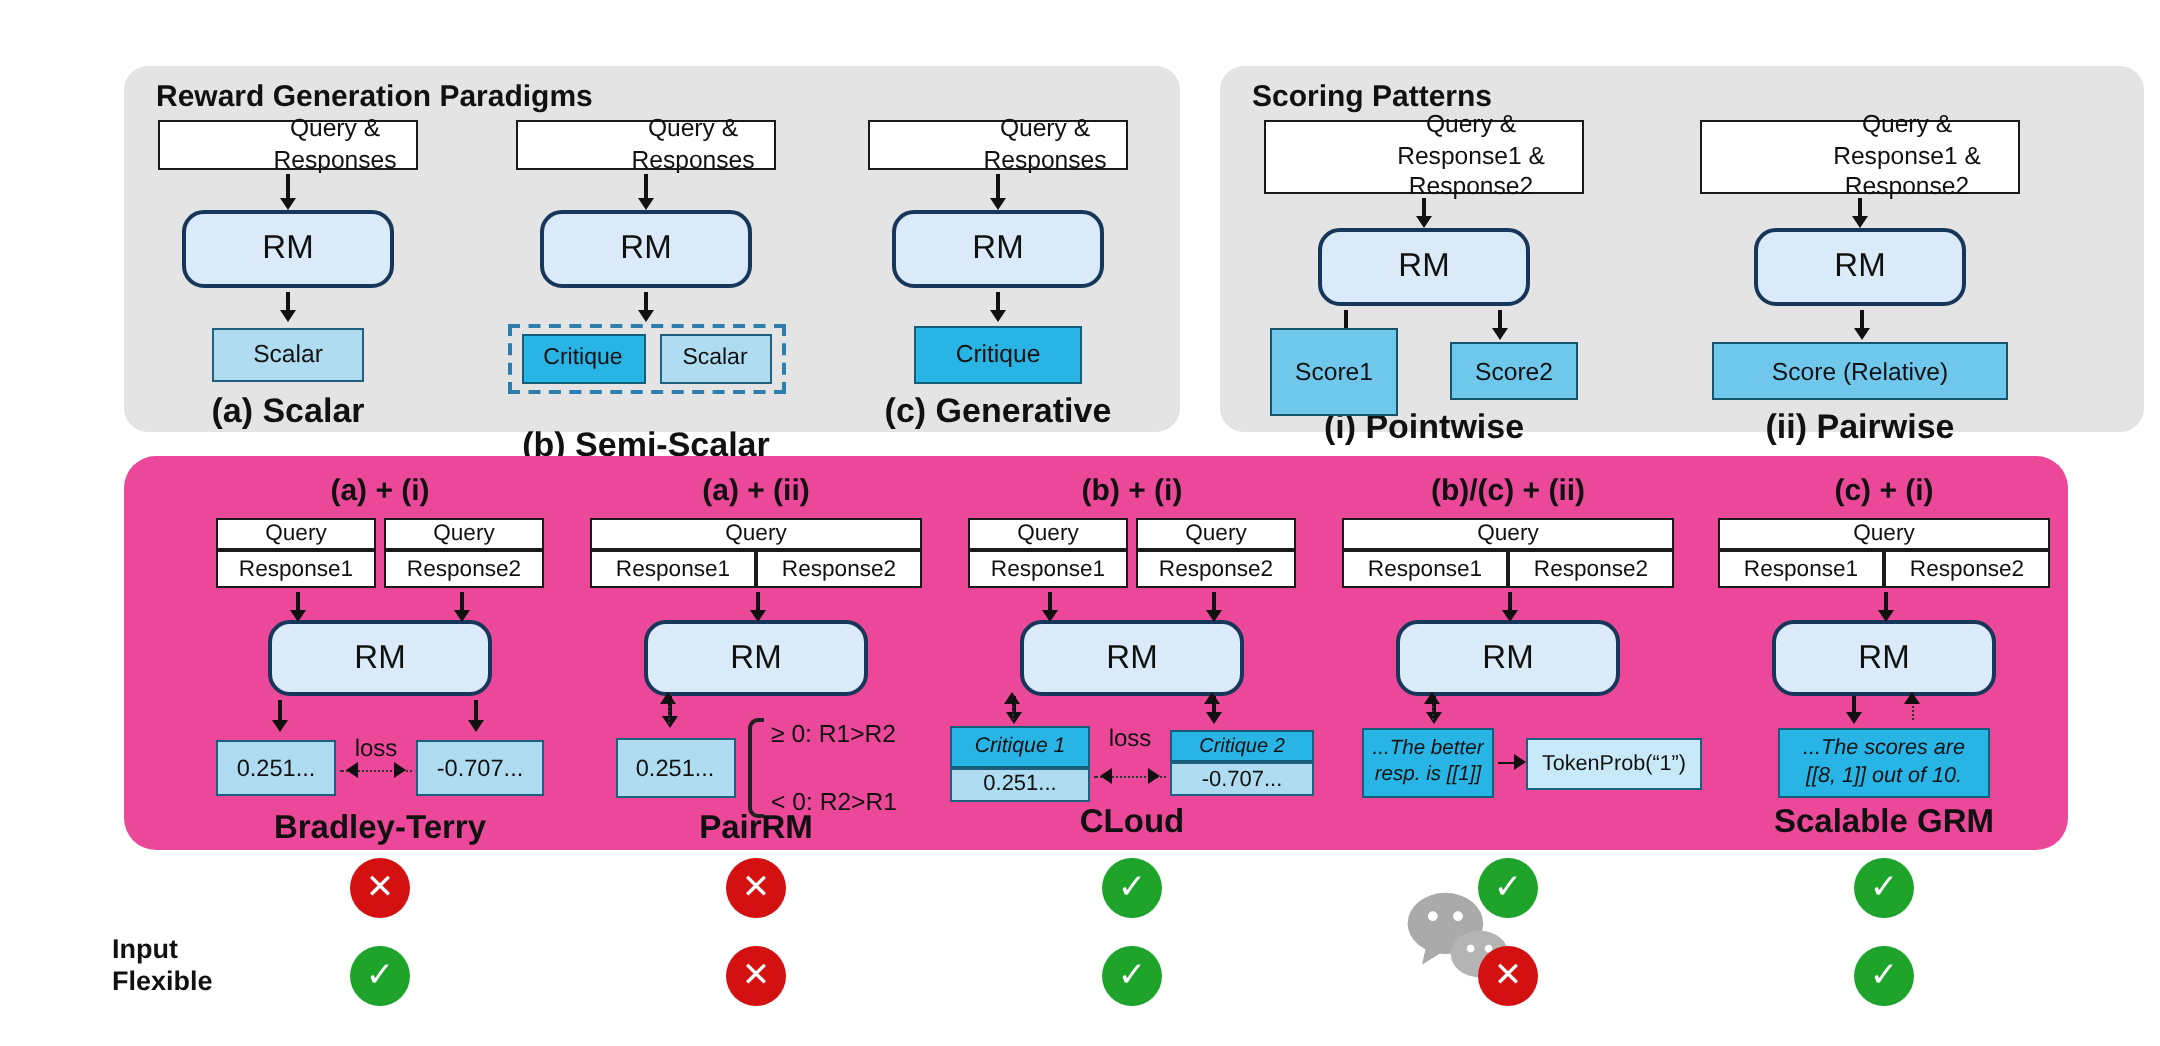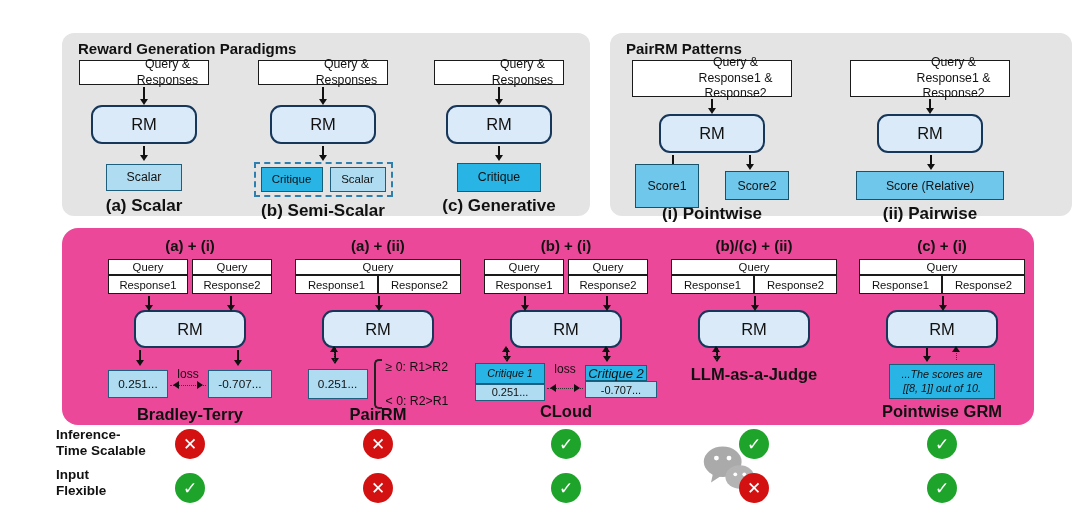--- a/index.html
+++ b/index.html
@@ -95,37 +95,37 @@
       <div class="wbox" style="width:130px;height:25px;">Query &amp; Responses</div>
       <div class="av h16"></div>
       <div class="rm" style="width:106px;height:39px;">RM</div>
       <div class="av h13"></div>
       <div class="outrow" style="height:36px;">
         <div class="dashwrap">
           <div class="cy" style="width:62px;height:25px;font-size:11.5px;">Critique</div>
           <div class="lb" style="width:56px;height:25px;font-size:11.5px;">Scalar</div>
         </div>
       </div>
-      <div class="caption" style="margin-top:4px;">(b) Semi-Scalar</div>
+      <div class="caption" style="margin-top:16px;">(b) Semi-Scalar</div>
     </div>
 
     <div class="col" style="left:362px;top:27px;width:150px;">
       <div class="wbox" style="width:130px;height:25px;">Query &amp; Responses</div>
       <div class="av h16"></div>
       <div class="rm" style="width:106px;height:39px;">RM</div>
       <div class="av h13"></div>
       <div class="outrow" style="height:32px;">
         <div class="cy" style="width:84px;height:29px;">Critique</div>
       </div>
       <div class="caption">(c) Generative</div>
     </div>
   </div>
 
   <div class="panel panel-gray" style="left:610px;top:33px;width:462px;height:183px;">
-    <div class="panel-title">PairRM Patterns</div>
+    <div class="panel-title">Scoring Patterns</div>
 
     <div class="col" style="left:-8px;top:27px;width:220px;">
       <div class="wbox" style="width:160px;height:37px;flex-direction:column;">
         <div>Query &amp;</div>
         <div>Response1 &amp; Response2</div>
       </div>
       <div class="av h13"></div>
       <div class="rm" style="width:106px;height:39px;">RM</div>
       <div class="arrowrow">
         <div class="av h13" style="margin-left:-40px;"></div>
@@ -249,21 +249,21 @@
       <div class="outrow" style="height:37px;">
         <div class="stack">
           <div class="cy ital" style="width:70px;height:21px;font-size:10.6px;">Critique 1</div>
           <div class="lb" style="width:70px;height:17px;font-size:11px;">0.251...</div>
         </div>
         <div class="lossgap" style="width:40px;height:33px;">
           <div class="losslbl">loss</div>
           <div class="hd" style="left:2px;right:2px;top:23px;"></div>
         </div>
         <div class="stack">
-          <div class="cy ital" style="width:62px;height:16px;font-size:13px;text-align:right;">Critique 2</div>
+          <div class="cy ital" style="width:72px;height:16px;font-size:10px;text-align:right;">Critique 2</div>
           <div class="lb" style="width:72px;height:17px;font-size:11px;">-0.707...</div>
         </div>
       </div>
       <div class="kcaption">CLoud</div>
     </div>
 
     <div class="col" style="left:600px;top:9px;width:184px;">
       <div class="khead">(b)/(c) + (ii)</div>
       <div>
         <div class="qwide">Query</div>
@@ -275,21 +275,28 @@
       <div class="arrowrow" style="height:16px;">
         <div class="av h13"></div>
       </div>
       <div class="rm" style="width:112px;height:38px;">RM</div>
       <div class="arrowrow" style="height:15px;">
         <div class="pair" style="margin-left:-38px;">
           <div class="av" style="height:12px;margin:0;"></div>
           <div class="au" style="height:12px;margin:0;"></div>
         </div>
       </div>
-      <div class="kcaption">LLM-as-a-Judge</div>
+      <div class="outrow" style="height:37px;margin-left:24px;">
+        <div class="cy ital" style="width:66px;height:35px;font-size:10.3px;flex-direction:column;line-height:1.25;">
+          <div>...The better</div>
+          <div>resp. is [[1]]</div>
+        </div>
+        <div class="ar"></div>
+        <div class="tk" style="width:88px;height:26px;">TokenProb(“1”)</div>
+      </div>
     </div>
 
     <div class="col" style="left:788px;top:9px;width:184px;">
       <div class="khead">(c) + (i)</div>
       <div>
         <div class="qwide">Query</div>
         <div style="display:flex;">
           <div class="rcell" style="width:83px;">Response1</div>
           <div class="rcell" style="width:83px;">Response2</div>
         </div>
@@ -301,28 +308,24 @@
       <div class="arrowrow" style="height:15px;">
         <div class="av" style="height:12px;margin:0 0 0 -16px;"></div>
         <div class="au" style="height:12px;margin:0 0 0 14px;"></div>
       </div>
       <div class="outrow" style="height:37px;">
         <div class="cy ital" style="width:106px;height:35px;font-size:10.8px;flex-direction:column;line-height:1.25;">
           <div>...The scores are</div>
           <div>[[8, 1]] out of 10.</div>
         </div>
       </div>
-      <div class="kcaption">Pointwise GRM</div>
-    </div>
-  </div>
-
-  <div class="critlabel" style="top:427px;">
-    <div>Inference-</div>
-    <div>Time Scalable</div>
-  </div>
+      <div class="kcaption">Scalable GRM</div>
+    </div>
+  </div>
+
   <div class="critlabel" style="top:467px;">
     <div>Input</div>
     <div>Flexible</div>
   </div>
 
   <div class="mark cross" style="left:190px;top:444px;">✕</div>
   <div class="mark cross" style="left:378px;top:444px;">✕</div>
   <div class="mark check" style="left:566px;top:444px;">✓</div>
   <div class="mark check" style="left:754px;top:444px;">✓</div>
   <div class="mark check" style="left:942px;top:444px;">✓</div>

